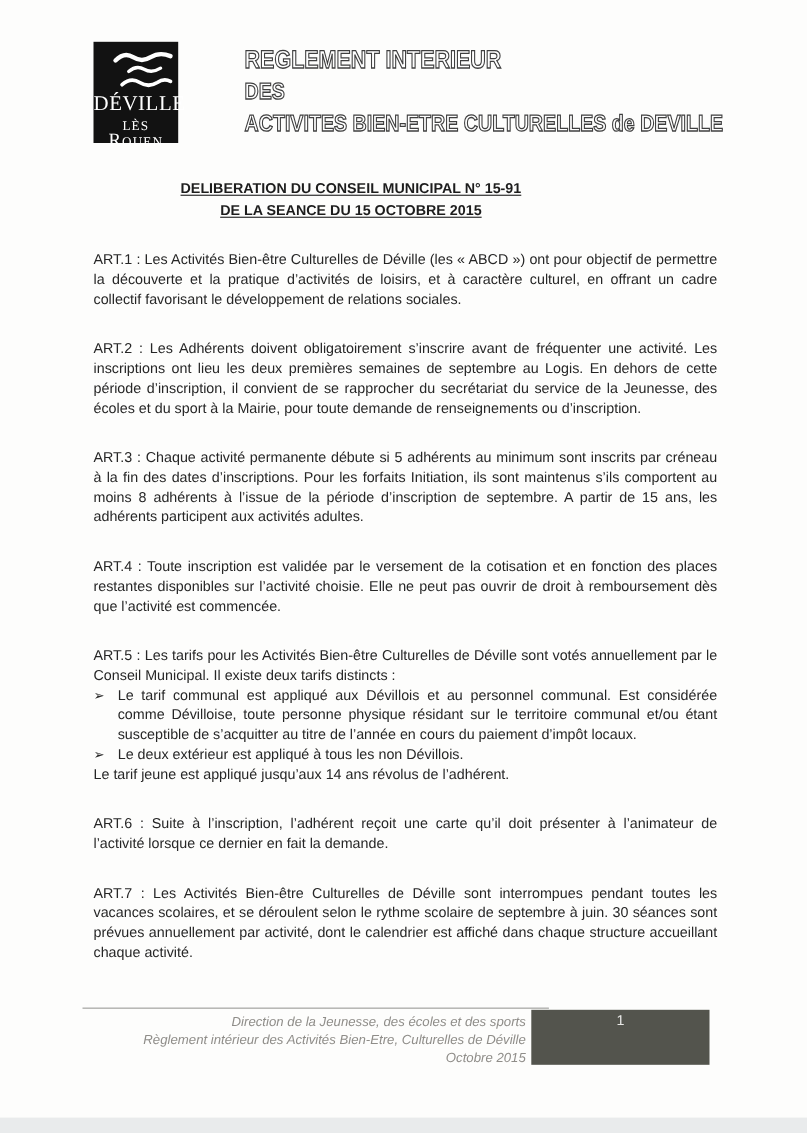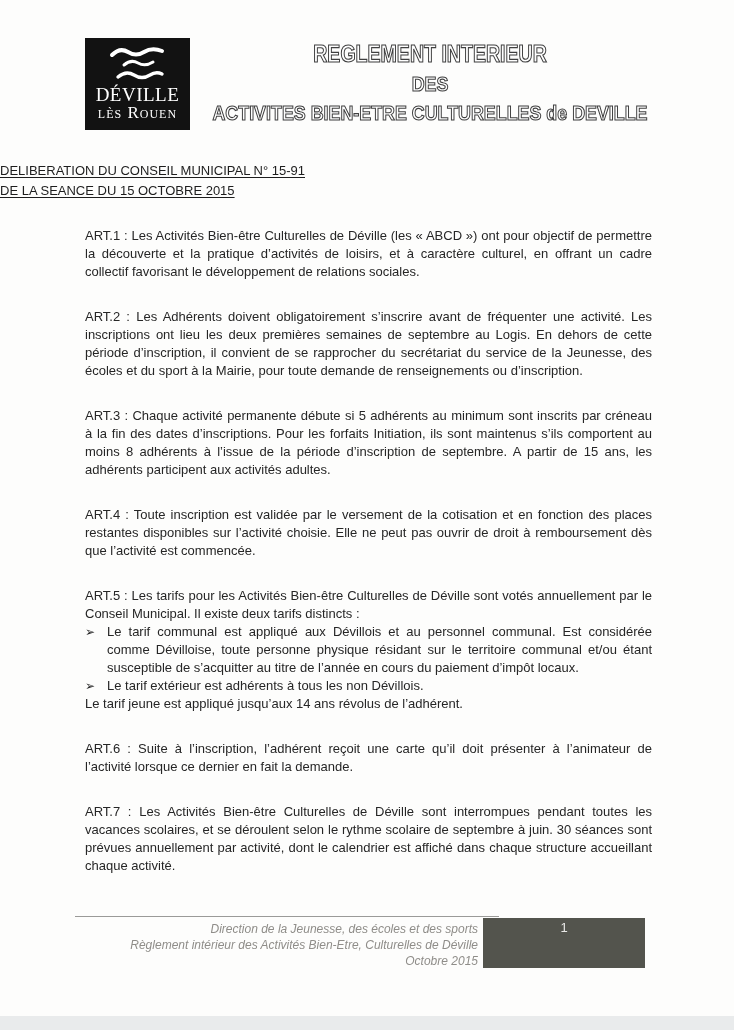--- a/index.html
+++ b/index.html
@@ -7,57 +7,58 @@
     position:relative;
     width:734px;height:1030px;
     background:#fdfdfc;
     overflow:hidden;
     font-family:"Liberation Sans", sans-serif;
     color:#262626;
   }
   
   .logo{
     position:absolute;left:85px;top:38px;
-    width:105px;height:92px;
+    width:77px;height:92px;
     background:#121212;
     text-align:center;
     color:#ffffff;
   }
   .logo svg{display:block;margin:4px auto 0 auto;}
   .logo-name{
     font-family:"Liberation Serif", serif;
     font-size:19px;letter-spacing:0.5px;
     line-height:20px;margin-top:1px;
   }
   .logo-subname{
     font-family:"Liberation Serif", serif;
     font-variant:small-caps;
     font-size:17px;line-height:15px;letter-spacing:1px;
   }
   .doc-title{
-    position:absolute;left:168px;top:40px;width:524px;
-    text-align:center;
+    position:absolute;left:183px;top:40px;width:524px;
+    text-align:left;
   }
   .doc-title .tline{
     font-weight:700;
     color:#ffffff;
     -webkit-text-stroke:1.15px #3f3f3f;
     text-stroke:1.15px #3f3f3f;
     line-height:29px;
     transform:scaleX(0.85);
     transform-origin:50% 50%;
     white-space:nowrap;
   }
   .doc-title .t1{font-size:23px;}
   .doc-title .t2{font-size:21px;}
   .doc-title .t3{font-size:21px;}
   
   .subtitle{
     position:absolute;left:0;top:161px;width:638px;
-    font-weight:400;font-size:13px;line-height:20px;
+    text-align:center;
+    font-weight:700;font-size:13px;line-height:20px;
     color:#1d1d1d;
   }
   .subtitle .sline{text-decoration:underline;text-underline-offset:2px;}
   
   .articles{
     position:absolute;left:85px;top:227px;width:567px;
     font-size:13px;line-height:18px;
     text-align:justify;
   }
   .article{margin:0 0 27px 0;}
@@ -148,21 +149,21 @@
     <div class="article">
       <p><strong>ART.5 :</strong>
       <span>Les tarifs pour les Activités Bien-être Culturelles de Déville sont votés annuellement par le Conseil Municipal. Il existe deux tarifs distincts :</span></p>
       <ul class="bullets">
         <li>
           <span class="bullet-glyph">➢</span>
           <span class="bullet-text">Le tarif communal est appliqué aux Dévillois et au personnel communal. Est considérée comme Dévilloise, toute personne physique résidant sur le territoire communal et/ou étant susceptible de s’acquitter au titre de l’année en cours du paiement d’impôt locaux.</span>
         </li>
         <li>
           <span class="bullet-glyph">➢</span>
-          <span class="bullet-text">Le tarif extérieur est adhérents à tous les non Dévillois.</span>
+          <span class="bullet-text">Le deux extérieur est appliqué à tous les non Dévillois.</span>
         </li>
       </ul>
       <p>Le tarif jeune est appliqué jusqu’aux 14 ans révolus de l’adhérent.</p>
     </div>
 
     <div class="article">
       <p><strong>ART.6 :</strong>
       <span>Suite à l’inscription, l’adhérent reçoit une carte qu’il doit présenter à l’animateur de l’activité lorsque ce dernier en fait la demande.</span></p>
     </div>
 

